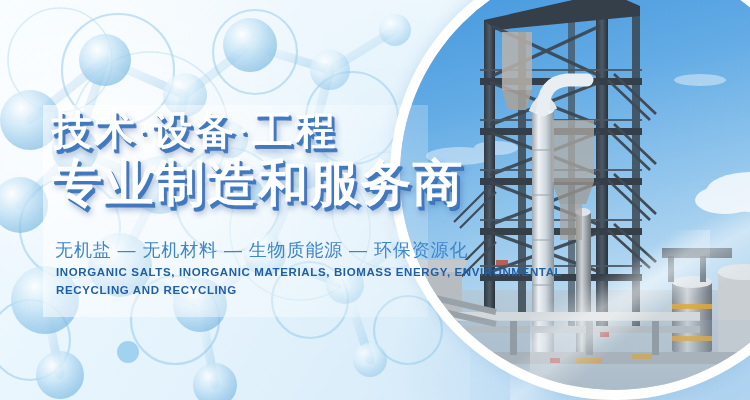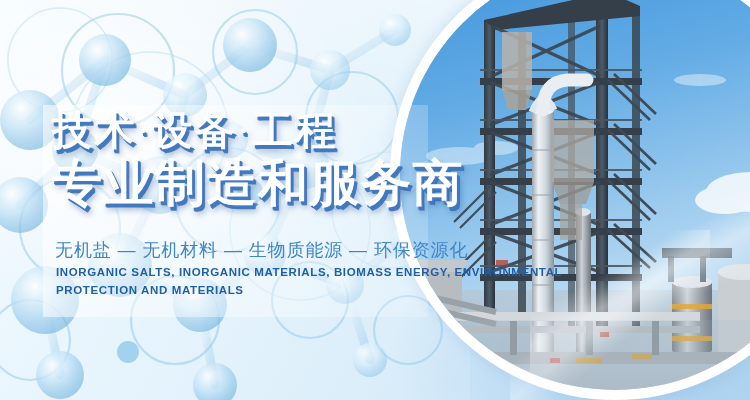--- a/index.html
+++ b/index.html
@@ -357,19 +357,19 @@
 
   <div id="sub-cn">无机盐 — 无机材料 — 生物质能源 — 环保资源化</div>
 
   <div id="headline">
     <div class="hl hl-1"><span>技术</span><span class="sep">·</span><span>设备</span><span class="sep">·</span><span>工程</span></div>
     <div class="hl hl-2">专业制造和服务商</div>
   </div>
 
   <div id="sub-en">
     <div>INORGANIC SALTS, INORGANIC MATERIALS, BIOMASS ENERGY, ENVIRONMENTAL</div>
-    <div>PROTECTION AND MATERIALS</div>
+    <div>RECYCLING AND RECYCLING</div>
   </div>
 
   <div class="streak" id="streak-a"></div>
   <div class="streak" id="streak-b"></div>
 
 </div>
 
 </body></html>

